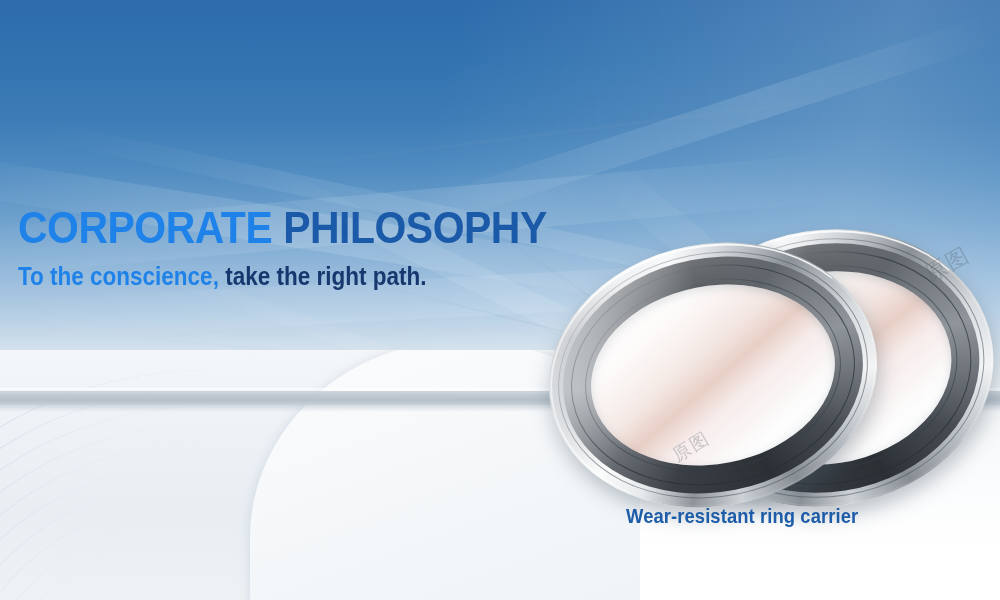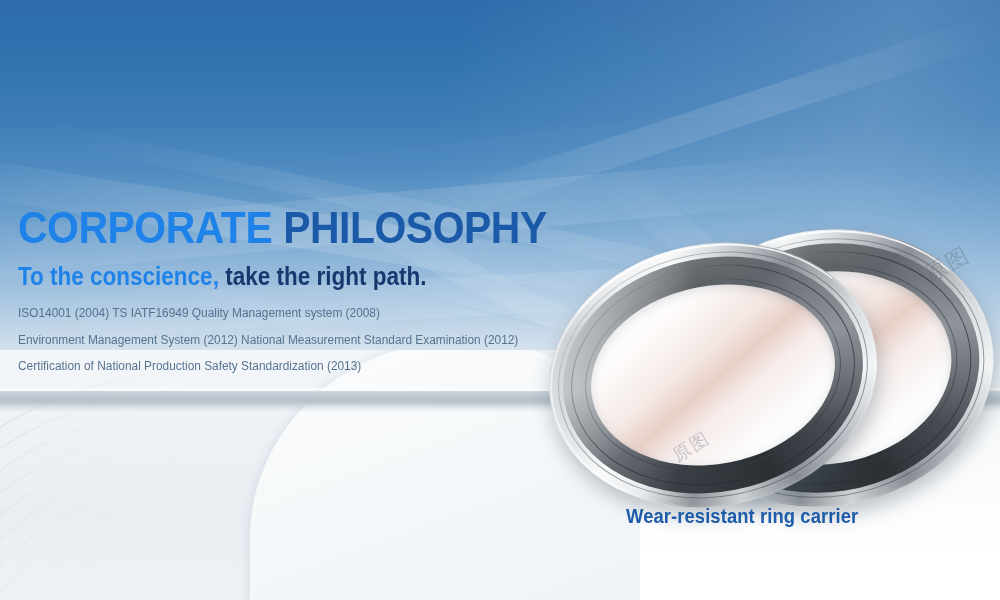--- a/index.html
+++ b/index.html
@@ -279,25 +279,20 @@
 
   <div class="ledge-top-hl"></div>
   <div class="ledge"></div>
   <div class="ledge-shadow"></div>
 
   <div class="text-block">
     <h1 class="headline"><span class="w1">CORPORATE</span> <span class="w2">PHILOSOPHY</span></h1>
 
     <div class="subhead"><span class="s1">To the conscience,</span> <span class="s2">take the right path.</span></div>
 
-    <div class="certs">
-      <div class="cert-line">ISO14001 (2004)  TS IATF16949 Quality Management system (2008)</div>
-      <div class="cert-line">Environment Management System (2012)    National Measurement Standard Examination (2012)</div>
-      <div class="cert-line">Certification of National Production Safety Standardization (2013)</div>
-    </div>
   </div>
 
   <div class="rings">
 
     <div class="ring ring-back">
       <div class="ring-body"></div>
       <div class="ring-rim-hl" style="inset:1px;"></div>
       <div class="ring-groove" style="inset:9px;"></div>
       <div class="ring-inner-dark" style="inset:14px;"></div>
       <div class="ring-groove" style="inset:22px;border-color:rgba(40,46,52,0.7);"></div>

